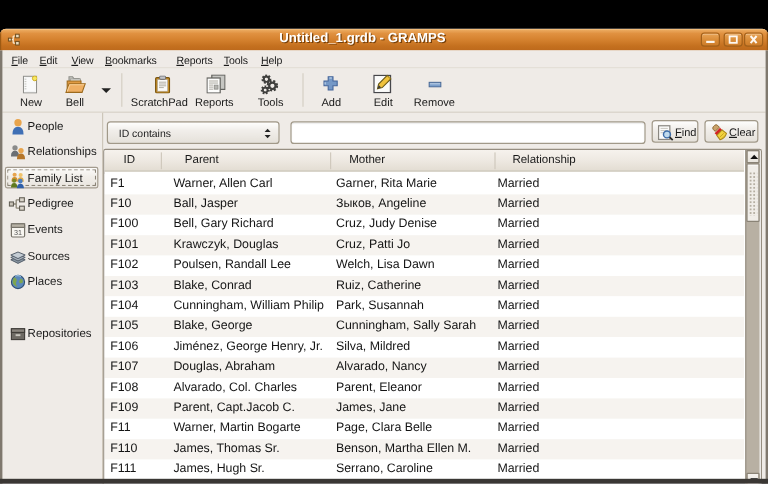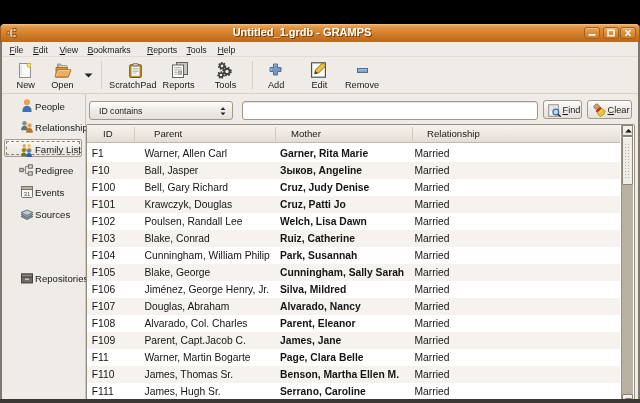--- a/index.html
+++ b/index.html
@@ -25,21 +25,21 @@
 .menubar u { text-decoration:underline; text-underline-offset:1px; }
 
 
 .toolbar { position:absolute; top:33px; left:2px; right:2px; height:37px; background:#efebe7; border-bottom:1px solid #d8d1c7; }
 .tlbl { position:absolute; top:56.3px; transform:translateX(-50%); font-size:9.2px; color:#1a1a1a; white-space:nowrap; }
 .tsep { position:absolute; top:4px; width:1px; height:28px; background:#d5cfc4; }
 
 
 .sidebar { position:absolute; left:2px; top:70px; width:83px; height:314px; background:#efebe7; border-bottom:1px solid #c8c1b5; }
 .side-sep { position:absolute; left:85px; top:70px; width:1px; height:314px; background:#cdc6ba; }
-.sitem { position:absolute; left:14px; width:83px; height:22px;text-align:right; }
+.sitem { position:absolute; left:2px; width:83px; height:22px;text-align:right; }
 .sitem .txt { position:absolute; left:21px; top:50%; transform:translateY(-50%); font-size:9.6px; color:#1a1a1a; white-space:nowrap; }
 .sitem svg { position:absolute; left:5px; top:50%; transform:translateY(-50%); }
 .sel-btn { position:absolute; left:4px; top:115px; width:78px; height:18px; border:1px solid #a39b8e; border-radius:2px;
   background:linear-gradient(180deg,#fcfbfa 0%,#f1eee9 45%,#e9e5df 100%); }
 .sel-btn .focus { position:absolute; inset:1px; border:1px dashed #8a8376; border-radius:1px; }
 
 
 .combo { position:absolute; left:88.5px; top:77px; width:144.5px; height:19px; border:1px solid #a19989; border-radius:3px;
   background:linear-gradient(180deg,#fefefd 0%,#f1eeea 40%,#e5e1da 100%); }
 .combo .ctext { position:absolute; left:9.5px; top:3.5px; font-size:8.7px; color:#1a1a1a; }
@@ -51,21 +51,21 @@
 .fbtn u { text-decoration:underline; text-underline-offset:1px; }
 
 
 .tablebox { position:absolute; left:86px; top:100px; width:549px; height:281px; border:1px solid #968e81; border-radius:2px; background:#fff; overflow:hidden; }
 .thead { position:absolute; left:0; top:0; width:533px; height:18px;
   background:linear-gradient(180deg,#f6f2ed 0%,#eee9e2 50%,#e3ddd3 100%); border-bottom:1px solid #c1b9aa; }
 .thead .hsep { position:absolute; top:2px; width:1px; height:14px; background:#d0c9bd; }
 .thead span { position:absolute; top:3px; font-size:9.6px; color:#1a1a1a;padding-left:11px; }
 .trow { position:absolute; left:0; width:533px; height:17px; }
 .trow span { position:absolute; top:50%; transform:translateY(-50%); font-size:10.3px; color:#141414; white-space:nowrap; }
-.c0 { left:4.8px; } .c1 { left:57.5px; } .c2 { left:193px;font-weight:bold; } .c3 { left:327.5px; }
+.c0 { left:4.8px; } .c1 { left:57.5px; } .c2 { left:193px; } .c3 { left:327.5px; }
 
 
 .vscroll { position:absolute; right:1px; top:0; width:12px; height:279px; background:#b8b0a3; border-left:1px solid #9a9285; }
 .sbtn svg { display:block; margin-top:0; }
 .sbtn { position:absolute; left:0; width:11px; height:10.5px; background:linear-gradient(180deg,#f6f3ef,#e8e4dd); border:1px solid #8a8376; border-radius:1px; }
 .sthumb { position:absolute; left:0; top:10.5px; width:11px; height:49px; background:#f0ede8; border:1px solid #8a8376; border-radius:1px;
   box-shadow:inset 0 1px 0 #fff; }
 .sthumb:after { content:""; position:absolute; left:1px; right:1px; top:6px; bottom:4px;
   background-image:radial-gradient(#b5aea1 0.7px, rgba(0,0,0,0) 0.9px); background-size:3px 3px; }
 
@@ -164,21 +164,21 @@
     <rect x="0.6" y="0.8" width="13.8" height="14.4" fill="#fbfbfa" stroke="#46464a" stroke-width="1.1"></rect>
     <path d="M11.7 0.8 l3 3 -7.2 7.2 -3.9 0.9 0.9 -3.9 z" fill="#f0c23c" stroke="#6a5a18" stroke-width="0.9"></path>
     <path d="M4.6 8.9 l2 2 -2.9 0.9 z" fill="#3a3a38"></path>
     <path d="M12.6 1.7 l1.6 1.6" stroke="#caa21e" stroke-width="1"></path>
   </svg>
   <svg class="abs" style="left:356.5px;top:44px" width="11" height="5" viewBox="0 0 11 5">
     <rect x="0.5" y="0.5" width="10" height="4" fill="#7da0cc" stroke="#46648f" stroke-width="0.9"></rect>
     <rect x="1.3" y="1.3" width="8.4" height="1" fill="#b3c9e2"></rect>
   </svg>
   <span class="tlbl" style="left:25.8px">New</span>
-  <span class="tlbl" style="left:62.4px">Open</span>
+  <span class="tlbl" style="left:62.4px">Bell</span>
   <span class="tlbl" style="left:132.8px">ScratchPad</span>
   <span class="tlbl" style="left:178.6px">Reports</span>
   <span class="tlbl" style="left:225.5px">Tools</span>
   <span class="tlbl" style="left:276.1px">Add</span>
   <span class="tlbl" style="left:319.4px">Edit</span>
   <span class="tlbl" style="left:362px">Remove</span>
 
   <div class="sidebar"></div>
   <div class="side-sep"></div>
   <div class="sel-btn">
@@ -230,20 +230,29 @@
       </svg>
       <span class="txt">Events</span>
     </div>
   <div class="sitem" style="top:178.5px">
       <svg width="16" height="16" viewBox="0 0 16 16">
         <path d="M2 10.5 L8 8 l6 2.5 L8 13.5 z" fill="#8b97a3" stroke="#4f5a66" stroke-width="0.8"></path>
         <path d="M2 8.5 L8 6 l6 2.5 L8 11.5 z" fill="#a8b2bc" stroke="#4f5a66" stroke-width="0.8"></path>
         <path d="M2 6.5 L8 4 l6 2.5 L8 9.5 z" fill="#c4ccd4" stroke="#4f5a66" stroke-width="0.8"></path>
       </svg>
       <span class="txt">Sources</span>
+    </div>
+  <div class="sitem" style="top:200.1px">
+      <svg width="16" height="16" viewBox="0 0 16 16">
+        <circle cx="8" cy="8" r="5.5" fill="#5b88ba" stroke="#2f4f74" stroke-width="0.9"></circle>
+        <path d="M5 4 q3 1.5 1.5 4 q-1 2 1 4 q-3.5 -1 -4 -4 q-0.3 -2.5 1.5 -4 z" fill="#7fa54e"></path>
+        <path d="M10.5 5 q2 1 1.5 3 q-0.5 1.5 -2.5 1 q-1.5 -1.5 1 -4 z" fill="#7fa54e"></path>
+        <path d="M5.5 3.2 a5.5 5.5 0 0 1 5 0.3" stroke="#9cc0e0" stroke-width="1" fill="none"></path>
+      </svg>
+      <span class="txt">Places</span>
     </div>
   <div class="sitem" style="top:243.3px">
       <svg width="16" height="16" viewBox="0 0 16 16">
         <rect x="2.5" y="4" width="11" height="9" fill="#6e6a64" stroke="#3e3b37" stroke-width="0.9"></rect>
         <rect x="2.5" y="4" width="11" height="3" fill="#8a857e" stroke="#3e3b37" stroke-width="0.9"></rect>
         <rect x="6" y="8.5" width="4" height="1.6" fill="#c9c5be"></rect>
       </svg>
       <span class="txt">Repositories</span>
     </div>
 

